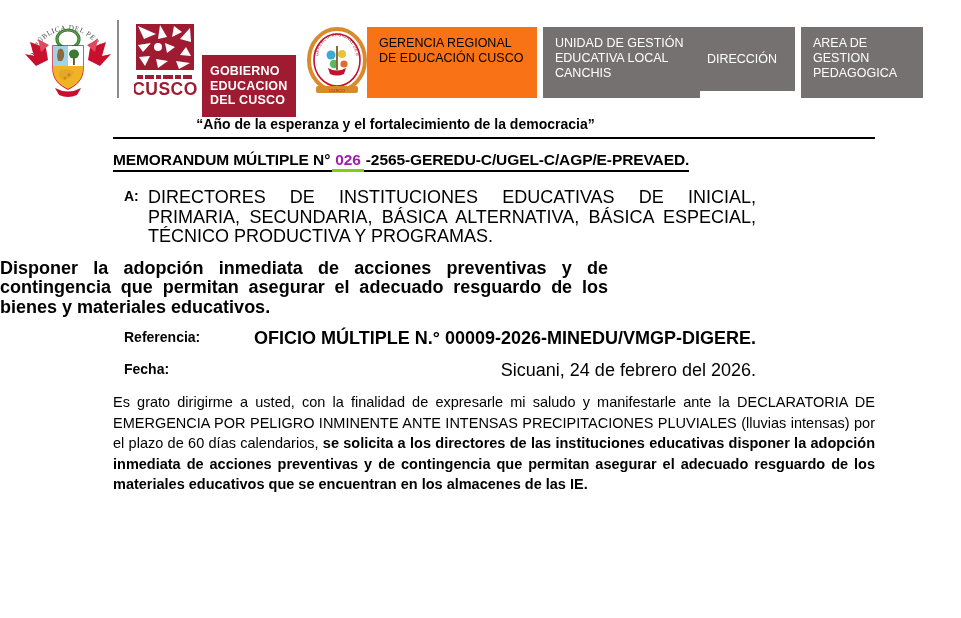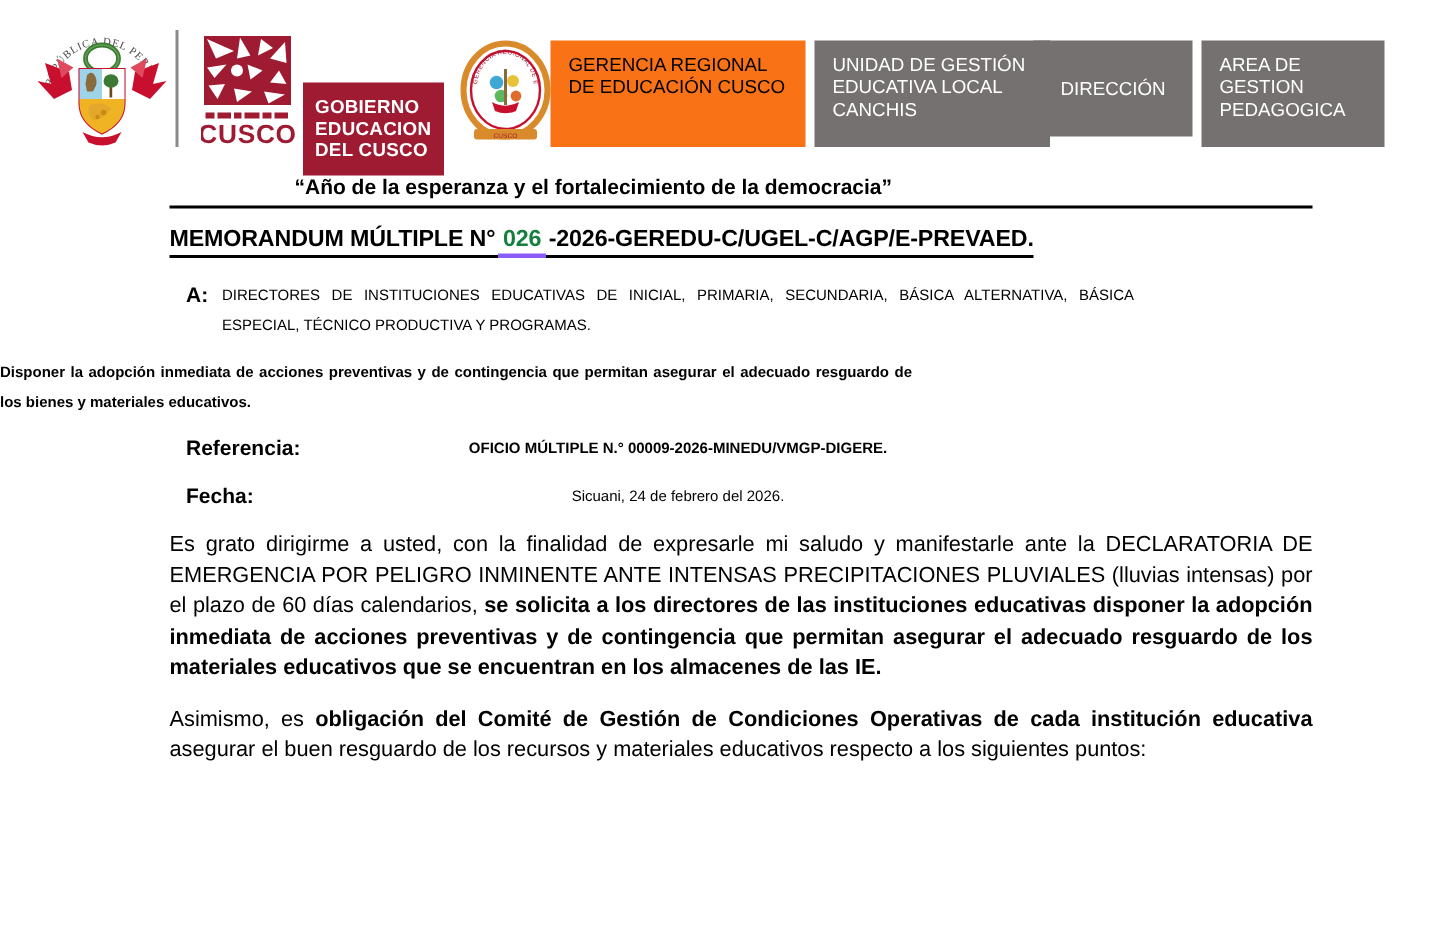--- a/index.html
+++ b/index.html
@@ -130,22 +130,22 @@
     margin: 12px 0 0 113px;
     font-size: 15.5px;
     font-weight: bold;
     letter-spacing: -0.1px;
     white-space: nowrap;
     display: inline-block;
     border-bottom: 2px solid #000000;
     padding-bottom: 1px;
   }
   .doc-title .num {
-    color: #15803d;
-    border-bottom: 3px solid #8b5cf6;
+    color: #a21caf;
+    border-bottom: 3px solid #84cc16;
     padding: 0 3px 1px 3px;
     margin: 0 2px;
   }
 
   
   .fields {
     margin: 16px 0 0 0;
     padding: 0;
   }
   .field-row {
@@ -155,27 +155,27 @@
   .field-label {
     width: 148px;
     padding-left: 124px;
     box-sizing: border-box;
     font-weight: bold;
     font-size: 14px;
     flex: 0 0 auto;
   }
   .field-value {
     width: 608px;
-    font-size: 10px;
+    font-size: 18px;
     line-height: 19.5px;
     text-align: justify;
     text-justify: inter-word;
   }
   .field-value.bold { font-weight: bold; }
-  .field-value.nowrap-just { text-align: center; }
+  .field-value.nowrap-just { text-align: right; }
 
   
   .body-wrap {
     margin: 6px 0 0 113px;
     width: 762px;
   }
   .para {
     font-size: 14.5px;
     line-height: 20.5px;
     text-align: justify;
@@ -290,21 +290,21 @@
   <div class="hbox dark mid" id="box-direccion">DIRECCIÓN</div>
 
   <div class="hbox dark" id="box-agp">AREA DE GESTION PEDAGOGICA</div>
 </div>
 
 <div class="motto">“Año de la esperanza y el fortalecimiento de la democracia”</div>
 <div class="rule"></div>
 
 <div style="padding-left:0;">
   <div class="doc-title">
-    <span>MEMORANDUM MÚLTIPLE N°</span><span class="num">026</span><span>-2026-GEREDU-C/UGEL-C/AGP/E-PREVAED.</span>
+    <span>MEMORANDUM MÚLTIPLE N°</span><span class="num">026</span><span>-2565-GEREDU-C/UGEL-C/AGP/E-PREVAED.</span>
   </div>
 </div>
 
 <div class="fields">
 
   <div class="field-row">
     <div class="field-label">A:</div>
     <div class="field-value">DIRECTORES DE INSTITUCIONES EDUCATIVAS DE INICIAL, PRIMARIA, SECUNDARIA, BÁSICA ALTERNATIVA, BÁSICA ESPECIAL, TÉCNICO PRODUCTIVA Y PROGRAMAS.</div>
   </div>
 
@@ -319,14 +319,13 @@
 
   <div class="field-row">
     <div class="field-label">Fecha:</div>
     <div class="field-value nowrap-just">Sicuani, 24 de febrero del 2026.</div>
   </div>
 </div>
 
 <div class="body-wrap">
   <p class="para"><span>Es grato dirigirme a usted, con la finalidad de expresarle mi saludo y manifestarle ante la DECLARATORIA DE EMERGENCIA POR PELIGRO INMINENTE ANTE INTENSAS PRECIPITACIONES PLUVIALES (lluvias intensas) por el plazo de 60 días calendarios, </span><b>se solicita a los directores de las instituciones educativas disponer la adopción inmediata de acciones preventivas y de contingencia que permitan asegurar el adecuado resguardo de los materiales educativos que se encuentran en los almacenes de las IE.</b></p>
 
-  <p class="para"><span>Asimismo, es </span><b>obligación del Comité de Gestión de Condiciones Operativas de cada institución educativa</b><span> asegurar el buen resguardo de los recursos y materiales educativos respecto a los siguientes puntos:</span></p>
 </div>
 
 </body></html>

